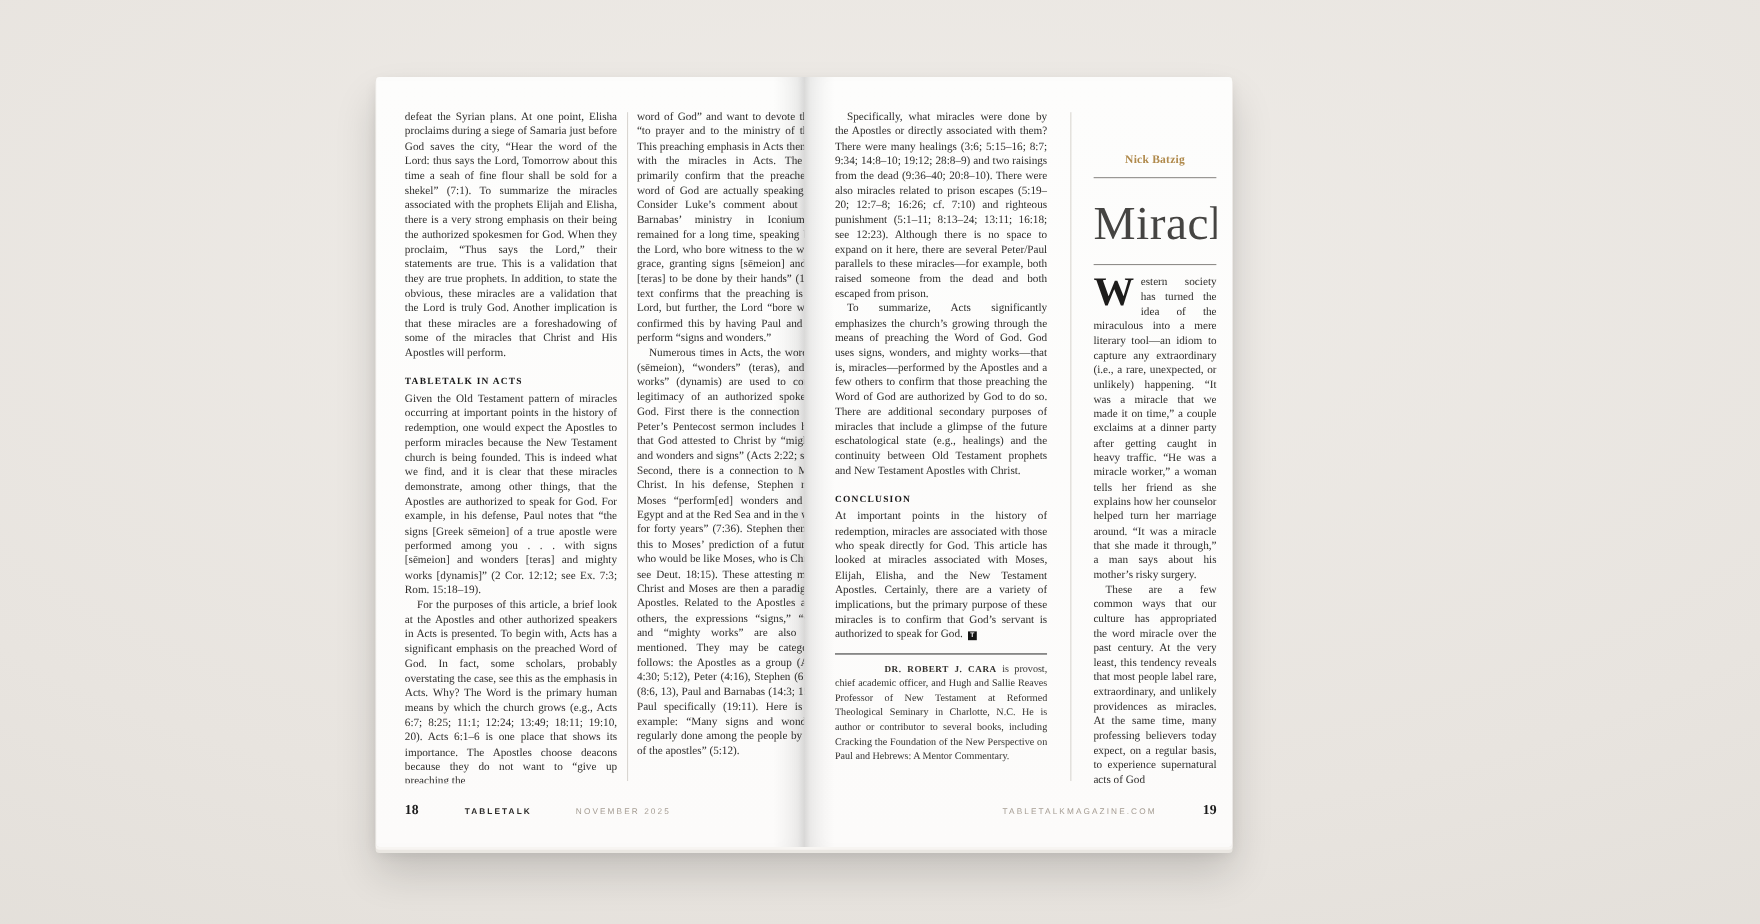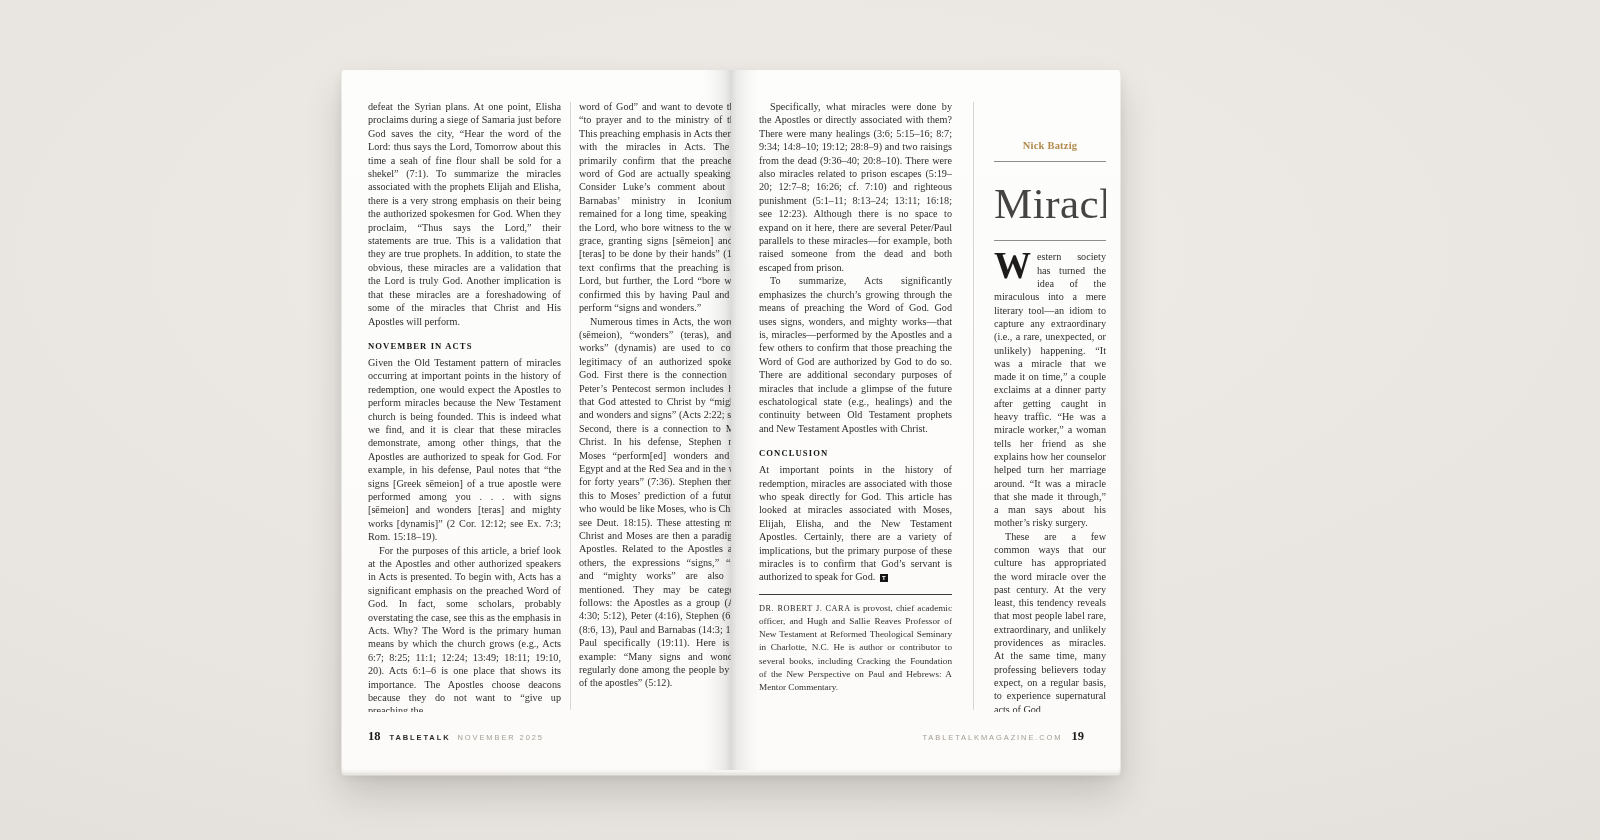--- a/index.html
+++ b/index.html
@@ -44,21 +44,21 @@
   }
   .endmark{
     display:inline-block; background:#141414; color:#fff; width:8px; height:8px;
     line-height:8.5px; font-size:6px; font-weight:700; text-align:center;
     font-family:"Liberation Sans", sans-serif; vertical-align:baseline; margin-left:2px;
   }
   .bio{
     margin-top:10px; border-top:1px solid #3a3a3a; padding-top:7px;
     font-size:9.2px; line-height:13.2px; color:#33312e; text-align:justify;
   }
-  .bio-name{font-weight:400; letter-spacing:0.5px; font-size:8.3px; font-style:normal;}
+  .bio-name{font-weight:700; letter-spacing:0.5px; font-size:8.3px; font-style:normal;margin-left:45px;}
   .bio-text{}
   .feature{flex:1 1 auto; display:flex; flex-direction:column; text-align:center; overflow:hidden;}
   .author{
     margin-top:40px; font-weight:700; font-size:10.5px;
     color:#b08a4c; letter-spacing:0.2px;
   }
   .rule{border-top:1px solid #8f8d8a; width:100%; margin-top:10px;}
   h1.title{
     margin:16px 0 0; font-weight:400; font-size:43px; line-height:1.22;
     color:#454442; letter-spacing:0.5px; font-family:"Liberation Serif", serif;
@@ -70,40 +70,41 @@
     text-align:justify; hyphens:auto; -webkit-hyphens:auto;
   }
   p.intro.indent{text-indent:11px; margin-top:0;}
   .dropcap{
     float:left; font-size:37px; line-height:29px; font-weight:700; color:#1d1c1b;
     margin:1px 6px 0 0; font-family:"Liberation Serif", serif;
   }
   .folio{
     position:absolute; bottom:26px; display:flex; align-items:baseline;
     font-family:"Liberation Sans", sans-serif;
+    gap:33px;
   }
   .folio-left{left:26px;}
-  .folio-right{right:36px;margin-top:20px;}
+  .folio-right{right:14px;margin-top:20px;}
   .pagenum{
     font-family:"Liberation Serif", serif; font-weight:700; font-size:12.5px; color:#1b1b1b;
   }
   .brand{font-size:7.5px; font-weight:700; letter-spacing:1.9px; color:#2c2b29; margin-left:9px;}
   .issue{font-size:7.5px; letter-spacing:1.9px; color:#a59d93; margin-left:7px;}
   .site{font-size:7.5px; letter-spacing:1.9px; color:#a59d93; margin-right:9px;}
 </style>
 </head>
 <body>
 
 <div class="spread">
 
   <section class="page page-left">
     <div class="cols">
       <div class="col">
         <p class="body">defeat the Syrian plans. At one point, Elisha proclaims during a siege of Samaria just before God saves the city, “Hear the word of the Lord: thus says the Lord, Tomorrow about this time a seah of fine flour shall be sold for a shekel” (7:1). To summarize the miracles associated with the prophets Elijah and Elisha, there is a very strong emphasis on their being the authorized spokesmen for God. When they proclaim, “Thus says the Lord,” their statements are true. This is a validation that they are true prophets. In addition, to state the obvious, these miracles are a validation that the Lord is truly God. Another implication is that these miracles are a foreshadowing of some of the miracles that Christ and His Apostles will perform.</p>
-        <h3 class="subhead">NOVEMBER IN ACTS</h3>
+        <h3 class="subhead">TABLETALK IN ACTS</h3>
         <p class="body">Given the Old Testament pattern of miracles occurring at important points in the history of redemption, one would expect the Apostles to perform miracles because the New Testament church is being founded. This is indeed what we find, and it is clear that these miracles demonstrate, among other things, that the Apostles are authorized to speak for God. For example, in his defense, Paul notes that “the signs [Greek sēmeion] of a true apostle were performed among you . . . with signs [sēmeion] and wonders [teras] and mighty works [dynamis]” (2 Cor. 12:12; see Ex. 7:3; Rom. 15:18–19).</p>
         <p class="body indent">For the purposes of this article, a brief look at the Apostles and other authorized speakers in Acts is presented. To begin with, Acts has a significant emphasis on the preached Word of God. In fact, some scholars, probably overstating the case, see this as the emphasis in Acts. Why? The Word is the primary human means by which the church grows (e.g., Acts 6:7; 8:25; 11:1; 12:24; 13:49; 18:11; 19:10, 20). Acts 6:1–6 is one place that shows its importance. The Apostles choose deacons because they do not want to “give up preaching the</p>
       </div>
       <div class="col-rule"></div>
       <div class="col">
         <p class="body">word of God” and want to devote themselves “to prayer and to the ministry of the word.” This preaching emphasis in Acts then dovetails with the miracles in Acts. The miracles primarily confirm that the preachers of the word of God are actually speaking for God. Consider Luke’s comment about Paul and Barnabas’ ministry in Iconium: “They remained for a long time, speaking boldly for the Lord, who bore witness to the word of his grace, granting signs [sēmeion] and wonders [teras] to be done by their hands” (14:3). This text confirms that the preaching is from the Lord, but further, the Lord “bore witness” or confirmed this by having Paul and Barnabas perform “signs and wonders.”</p>
         <p class="body indent">Numerous times in Acts, the words “signs” (sēmeion), “wonders” (teras), and “mighty works” (dynamis) are used to confirm the legitimacy of an authorized spokesman for God. First there is the connection to Christ. Peter’s Pentecost sermon includes his stating that God attested to Christ by “mighty works and wonders and signs” (Acts 2:22; see 10:38). Second, there is a connection to Moses and Christ. In his defense, Stephen notes that Moses “perform[ed] wonders and signs in Egypt and at the Red Sea and in the wilderness for forty years” (7:36). Stephen then connects this to Moses’ prediction of a future prophet who would be like Moses, who is Christ (v. 37; see Deut. 18:15). These attesting miracles of Christ and Moses are then a paradigm for the Apostles. Related to the Apostles and a few others, the expressions “signs,” “wonders,” and “mighty works” are also explicitly mentioned. They may be categorized as follows: the Apostles as a group (Acts 2:43; 4:30; 5:12), Peter (4:16), Stephen (6:8), Philip (8:6, 13), Paul and Barnabas (14:3; 15:12), and Paul specifically (19:11). Here is just one example: “Many signs and wonders were regularly done among the people by the hands of the apostles” (5:12).</p>
       </div>
     </div>
     <footer class="folio folio-left">

